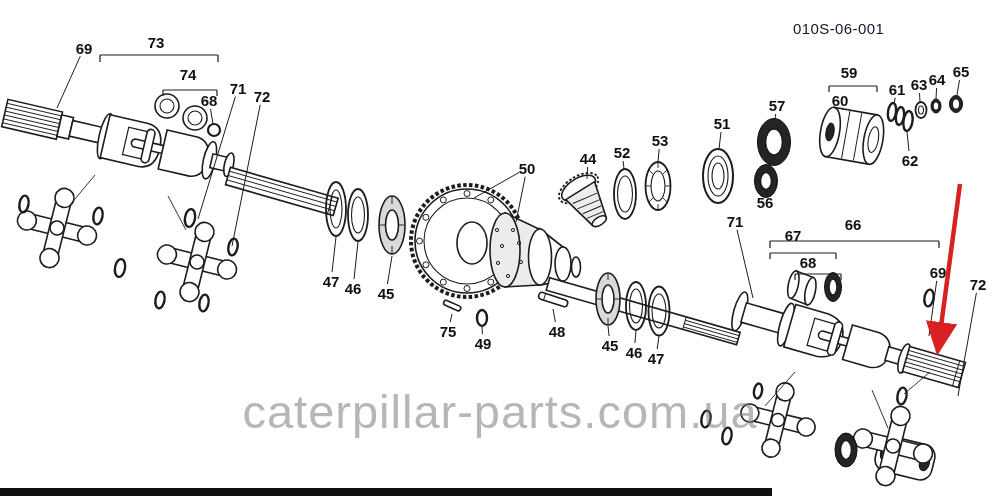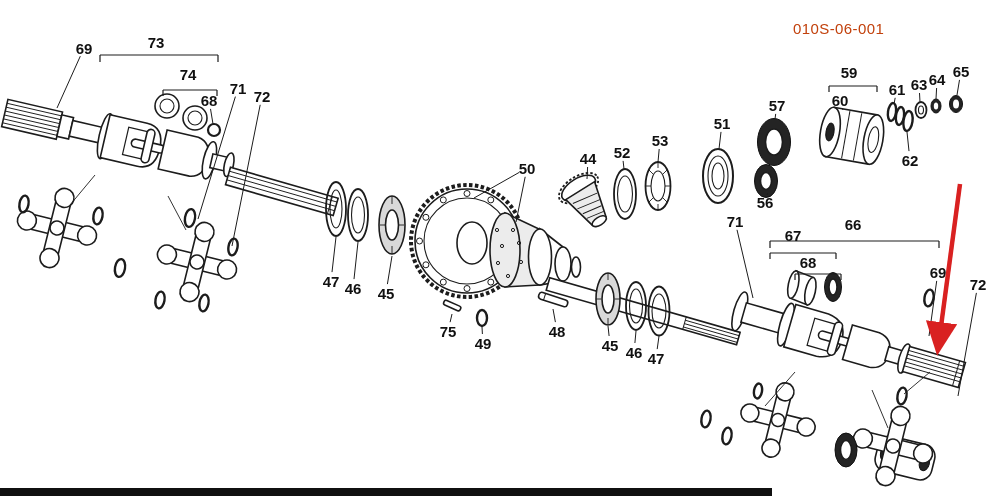--- a/index.html
+++ b/index.html
@@ -1,20 +1,20 @@
 <!DOCTYPE html>
 <html><head>
 <meta charset="utf-8">
 <style>
   * { margin:0; padding:0; box-sizing:border-box; }
   html,body { background:#ffffff; font-family:"Liberation Sans", sans-serif; }
   .stage { position:relative; width:1000px; height:496px; background:#fff; overflow:hidden; }
   .doc-code {
     position:absolute; top:20px; left:793px;
-    font-size:15px; color:#c2410c; letter-spacing:.4px;
+    font-size:15px; color:#0f172a; letter-spacing:.4px;
   }
   .watermark {
     position:absolute; top:384px; left:0; width:100%;
     text-align:center; font-size:47px; font-weight:400;
     color:rgba(122,122,122,.55); letter-spacing:1px;
     pointer-events:none; white-space:nowrap;
   }
   .bottom-bar {
     position:absolute; left:0; top:488px; width:772px; height:8px;
     background:#101010;
@@ -403,15 +403,16 @@
         <text x="938" y="272" class="callout">69</text>
         <line x1="976.4" y1="292.9" x2="958" y2="396" class="leader"></line>
         <text x="978" y="284" class="callout">72</text>
       </g>
 
     <line class="arrow" marker-end="url(#arrowhead)" x1="960" y1="184" x2="938" y2="349" stroke="#d92121"></line>
   </svg>
 
   <div class="doc-code">010S-06-001</div>
 
+  <div class="watermark">caterpillar-parts.com.ua</div>
 
   <div class="bottom-bar"></div>
 </div>
 
 </body></html>

